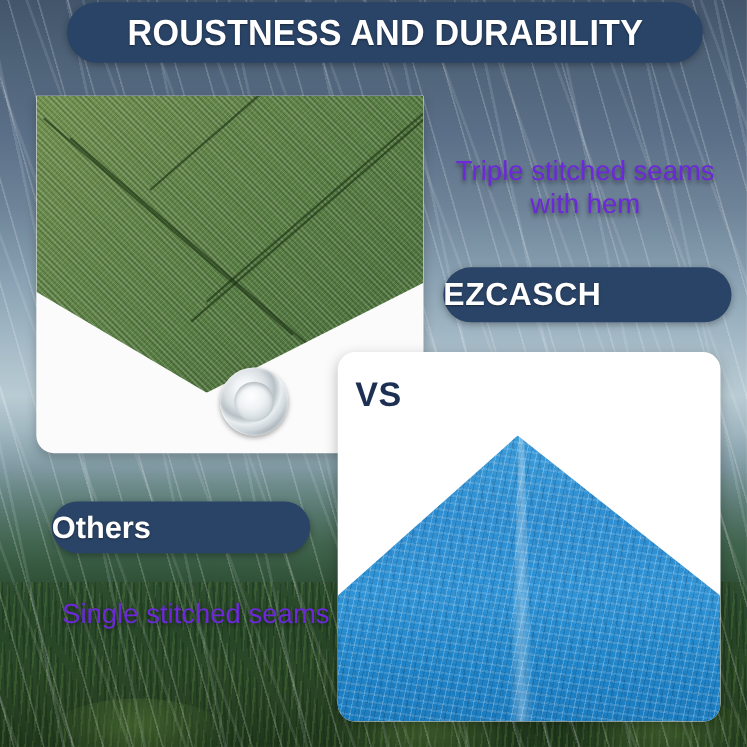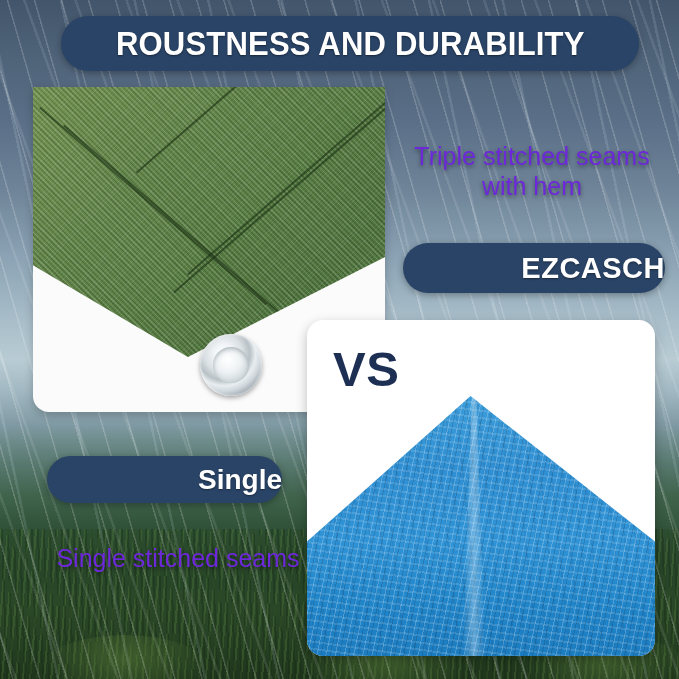--- a/index.html
+++ b/index.html
@@ -94,21 +94,21 @@
         rgba(230,245,255,0.13) 33px,
         rgba(230,245,255,0.00) 34px,
         rgba(230,245,255,0.00) 72px);
     pointer-events: none;
   }
 
   
   .title-banner {
     position: absolute;
     left: 61px;
-    top: 16px;
+    top: 2px;
     width: 578px;
     height: 55px;
     background: #2a4467;
     border-radius: 28px;
     display: flex;
     align-items: center;
     justify-content: center;
     box-shadow: 0 2px 7px rgba(0,0,0,0.30);
   }
   .title-text {
@@ -204,24 +204,24 @@
     top: 320px;
     width: 348px;
     height: 336px;
     background: #ffffff;
     border-radius: 16px;
     overflow: hidden;
     box-shadow: 0 4px 12px rgba(0,0,0,0.25);
   }
   .vs-label {
     position: absolute;
-    left: 26px;
+    left: 16px;
     top: 21px;
     color: #1d3054;
-    font-size: 49px;
+    font-size: 31px;
     font-weight: bold;
     letter-spacing: 0.5px;
   }
   
   .blue-tarp {
     position: absolute;
     left: 0;
     bottom: 0;
     width: 348px;
     height: 260px;
@@ -251,21 +251,21 @@
     clip-path: polygon(40% 0%, 60% 0%, 100% 100%, 0% 100%);
   }
 
   
   .badge {
     position: absolute;
     background: #2a4467;
     border-radius: 26px;
     display: flex;
     align-items: center;
-    justify-content: flex-end;
+    justify-content: flex-start;
     box-shadow: 0 2px 7px rgba(0,0,0,0.32);
   }
   .badge-text {
     color: #ffffff;
     font-weight: bold;
     text-shadow: 0 1px 2px rgba(0,0,0,0.40);
   }
   .badge-ezcasch {
     left: 403px;
     top: 243px;
@@ -333,21 +333,21 @@
     </div>
   </div>
 
   <div class="caption caption-triple">Triple stitched seams with hem</div>
 
   <div class="badge badge-ezcasch">
     <span class="badge-text">EZCASCH</span>
   </div>
 
   <div class="badge badge-others">
-    <span class="badge-text">Single</span>
+    <span class="badge-text">Others</span>
   </div>
 
   <div class="caption caption-single">Single stitched seams</div>
 
   <div class="card-vs">
     <span class="vs-label">VS</span>
     <div class="blue-tarp">
       <div class="blue-ridge"></div>
     </div>
   </div>

